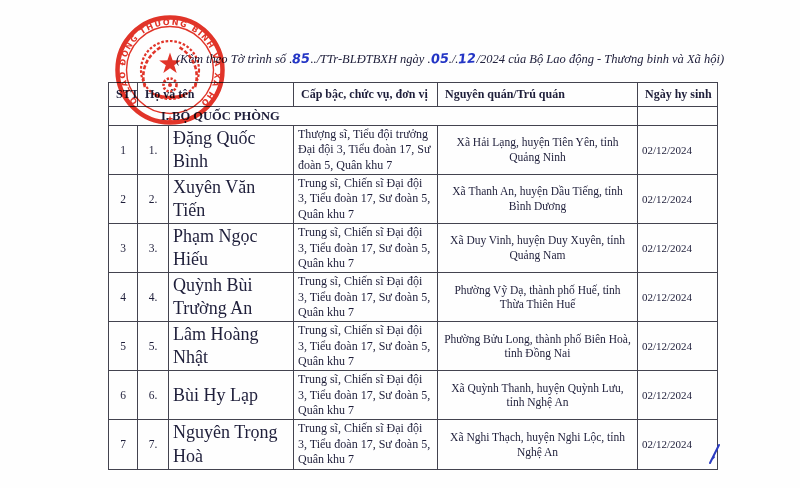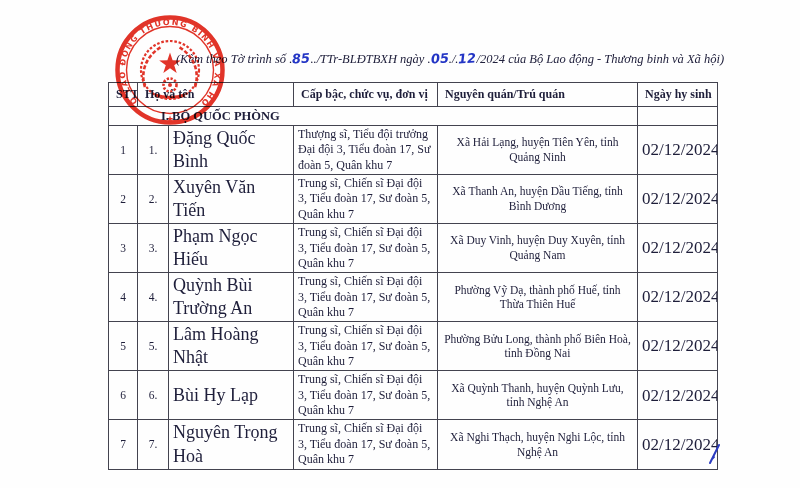--- a/index.html
+++ b/index.html
@@ -48,21 +48,21 @@
   }
   tr.hdr{height:24px;}
   tr.hdr th{font-weight:bold;font-size:12px;text-align:left;padding-left:7px;}
   th.c,td.c{text-align:center;padding-left:1px;padding-right:1px;}
   tr.section{height:18px;}
   tr.section td{font-weight:bold;font-size:12.5px;padding-left:52px;}
   tr.rowdata{height:48px;}
   td.name{font-size:18px;padding-left:8px;}
   td.rank{font-size:12px;padding-left:6px;}
   td.place{font-size:11.5px;padding-left:7px;text-align:center;}
-  td.date{font-size:17px;}
+  td.date{font-size:11px;}
   
   .stamp{
     position:absolute;left:112px;top:12px;width:116px;height:116px;
     mix-blend-mode:multiply;opacity:.93;
     pointer-events:none;
   }
   .stamp text{fill:#e02418;}
   
   .penmark{position:absolute;left:705px;top:442px;width:20px;height:24px;}
 </style>

